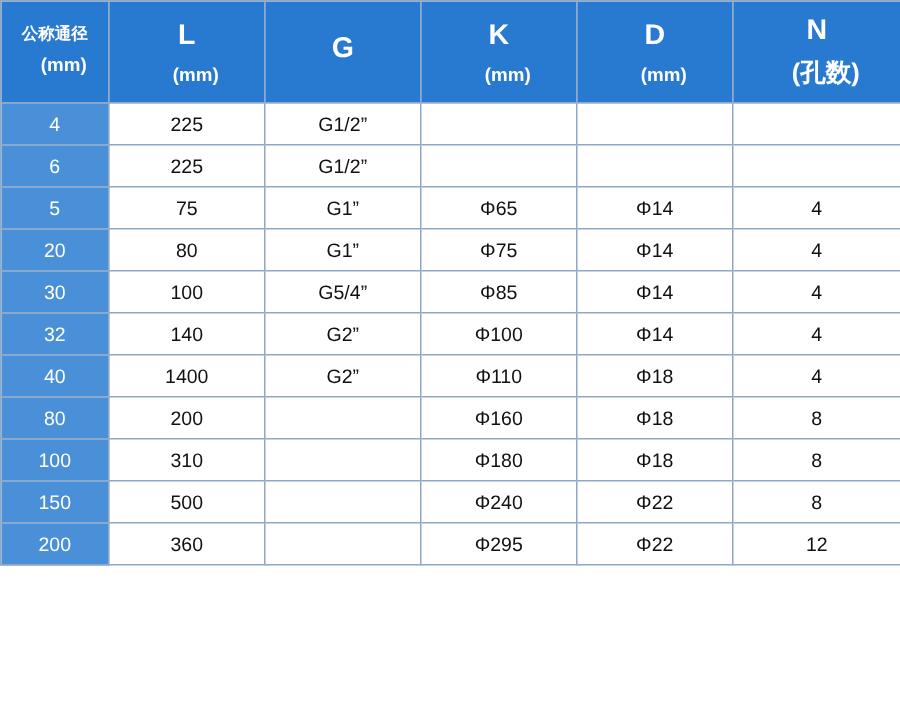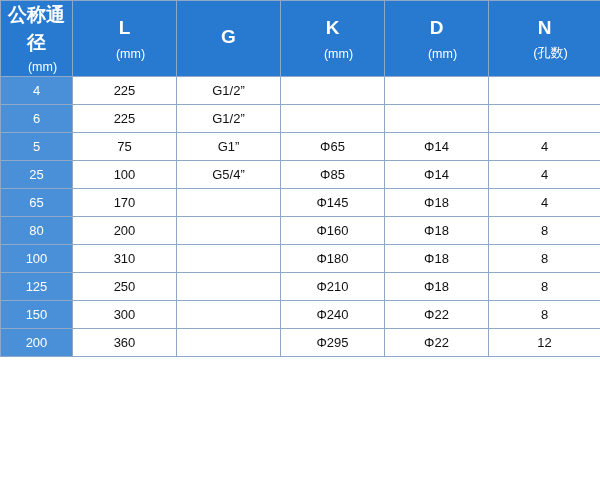--- a/index.html
+++ b/index.html
@@ -45,34 +45,34 @@
     font-size: 13px;
   }
   th.head-cell .main {
     display: block;
     font-size: 19px;
     font-weight: bold;
   }
   th.head-cell .unit {
     display: block;
     font-size: 12.5px;
-    font-weight: normal;
+    font-weight: bold;
     margin-top: 3px;
     margin-left: 12px;
   }
   th.head-cell.first .main {
-    font-size: 19px;
+    font-size: 11px;
     font-weight: bold;
   }
   th.head-cell.first .unit {
     font-size: 12.5px;
     margin-top: 2px;
   }
   th.head-cell.last .unit {
-    font-size: 13px;
+    font-size: 17px;
   }
 
   
   tbody tr { height: 28px; }
   td.dn-cell {
     background: #4a90d9;
     color: #ffffff;
     font-size: 13px;
     border: 1px solid #2f7ac4;
   }
@@ -148,62 +148,70 @@
       </tr>
       <tr>
         <td class="dn-cell">5</td>
         <td class="val-cell">75</td>
         <td class="val-cell lefty">G1”</td>
         <td class="val-cell">Φ65</td>
         <td class="val-cell">Φ14</td>
         <td class="val-cell">4</td>
       </tr>
       <tr>
-        <td class="dn-cell">25</td>
+        <td class="dn-cell">20</td>
+        <td class="val-cell">80</td>
+        <td class="val-cell lefty">G1”</td>
+        <td class="val-cell">Φ75</td>
+        <td class="val-cell">Φ14</td>
+        <td class="val-cell">4</td>
+      </tr>
+      <tr>
+        <td class="dn-cell">30</td>
         <td class="val-cell">100</td>
         <td class="val-cell lefty">G5/4”</td>
         <td class="val-cell">Φ85</td>
         <td class="val-cell">Φ14</td>
         <td class="val-cell">4</td>
       </tr>
       <tr>
-        <td class="dn-cell">65</td>
-        <td class="val-cell">170</td>
-        <td class="val-cell lefty empty-cell"></td>
-        <td class="val-cell">Φ145</td>
+        <td class="dn-cell">32</td>
+        <td class="val-cell">140</td>
+        <td class="val-cell lefty">G2”</td>
+        <td class="val-cell">Φ100</td>
+        <td class="val-cell">Φ14</td>
+        <td class="val-cell">4</td>
+      </tr>
+      <tr>
+        <td class="dn-cell">40</td>
+        <td class="val-cell">1400</td>
+        <td class="val-cell lefty">G2”</td>
+        <td class="val-cell">Φ110</td>
         <td class="val-cell">Φ18</td>
         <td class="val-cell">4</td>
       </tr>
       <tr>
         <td class="dn-cell">80</td>
         <td class="val-cell">200</td>
         <td class="val-cell lefty empty-cell"></td>
         <td class="val-cell">Φ160</td>
         <td class="val-cell">Φ18</td>
         <td class="val-cell">8</td>
       </tr>
       <tr>
         <td class="dn-cell">100</td>
         <td class="val-cell">310</td>
         <td class="val-cell lefty empty-cell"></td>
         <td class="val-cell">Φ180</td>
         <td class="val-cell">Φ18</td>
         <td class="val-cell">8</td>
       </tr>
       <tr>
-        <td class="dn-cell">125</td>
-        <td class="val-cell">250</td>
-        <td class="val-cell lefty empty-cell"></td>
-        <td class="val-cell">Φ210</td>
-        <td class="val-cell">Φ18</td>
-        <td class="val-cell">8</td>
-      </tr>
-      <tr>
         <td class="dn-cell">150</td>
-        <td class="val-cell">300</td>
+        <td class="val-cell">500</td>
         <td class="val-cell lefty empty-cell"></td>
         <td class="val-cell">Φ240</td>
         <td class="val-cell">Φ22</td>
         <td class="val-cell">8</td>
       </tr>
       <tr>
         <td class="dn-cell">200</td>
         <td class="val-cell">360</td>
         <td class="val-cell lefty empty-cell"></td>
         <td class="val-cell">Φ295</td>

